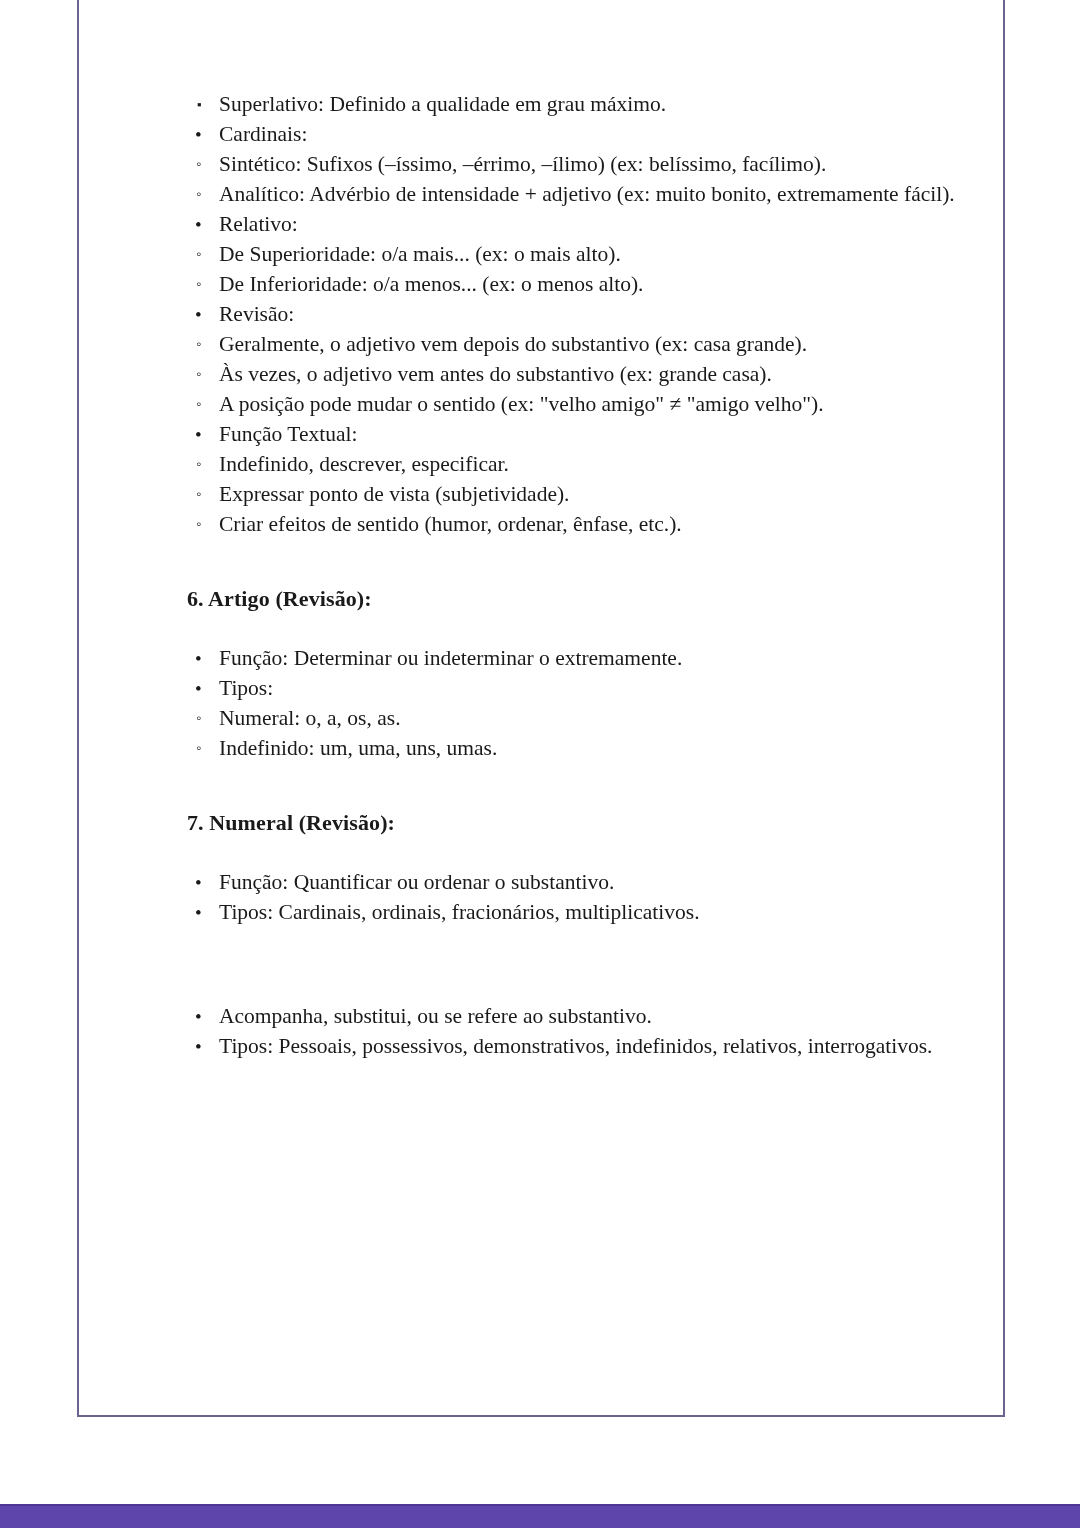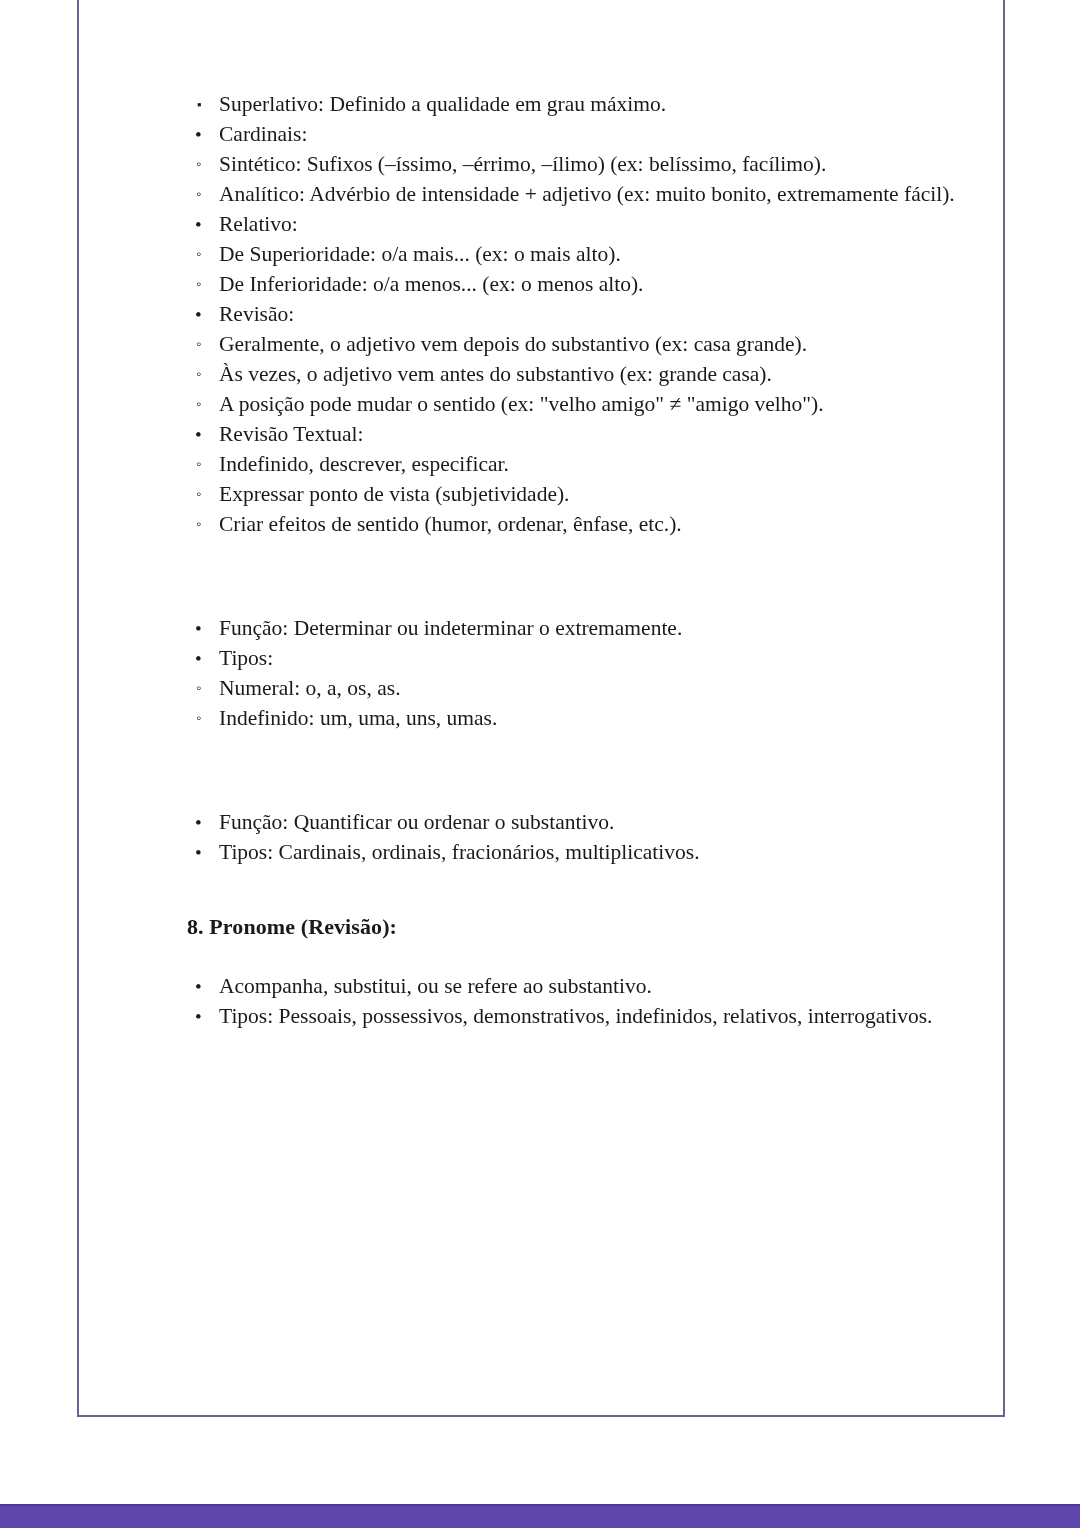--- a/index.html
+++ b/index.html
@@ -171,83 +171,84 @@
       </li>
       <li class="item">
         <span class="marker hollow">◦</span>
         <span class="txt">A posição pode mudar o sentido (ex: "velho amigo" ≠ "amigo velho").</span>
       </li>
     </ul>
 
     <ul class="lvl lvl-top">
       <li class="item">
         <span class="marker">•</span>
-        <span class="txt">Revisão Textual:</span>
+        <span class="txt">Função Textual:</span>
       </li>
     </ul>
     <ul class="lvl lvl-sub">
       <li class="item">
         <span class="marker hollow">◦</span>
         <span class="txt">Indefinido, descrever, especificar.</span>
       </li>
       <li class="item">
         <span class="marker hollow">◦</span>
         <span class="txt">Expressar ponto de vista (subjetividade).</span>
       </li>
       <li class="item">
         <span class="marker hollow">◦</span>
         <span class="txt">Criar efeitos de sentido (humor, ordenar, ênfase, etc.).</span>
+      </li>
+    </ul>
+
+    <div class="gap-before-head"></div>
+    <h2 class="section-head">6. Artigo (Revisão):</h2>
+    <div class="gap-after-head"></div>
+
+    <ul class="lvl lvl-top">
+      <li class="item">
+        <span class="marker">•</span>
+        <span class="txt">Função: Determinar ou indeterminar o extremamente.</span>
+      </li>
+      <li class="item">
+        <span class="marker">•</span>
+        <span class="txt">Tipos:</span>
+      </li>
+    </ul>
+    <ul class="lvl lvl-sub">
+      <li class="item">
+        <span class="marker hollow">◦</span>
+        <span class="txt">Numeral: o, a, os, as.</span>
+      </li>
+      <li class="item">
+        <span class="marker hollow">◦</span>
+        <span class="txt">Indefinido: um, uma, uns, umas.</span>
+      </li>
+    </ul>
+
+    <div class="gap-before-head"></div>
+    <h2 class="section-head">7. Numeral (Revisão):</h2>
+    <div class="gap-after-head"></div>
+
+    <ul class="lvl lvl-top">
+      <li class="item">
+        <span class="marker">•</span>
+        <span class="txt">Função: Quantificar ou ordenar o substantivo.</span>
+      </li>
+      <li class="item">
+        <span class="marker">•</span>
+        <span class="txt">Tipos: Cardinais, ordinais, fracionários, multiplicativos.</span>
       </li>
     </ul>
 
     <div class="gap-before-head"></div>
     <div class="gap-after-head"></div>
 
     <ul class="lvl lvl-top">
       <li class="item">
         <span class="marker">•</span>
-        <span class="txt">Função: Determinar ou indeterminar o extremamente.</span>
-      </li>
-      <li class="item">
-        <span class="marker">•</span>
-        <span class="txt">Tipos:</span>
-      </li>
-    </ul>
-    <ul class="lvl lvl-sub">
-      <li class="item">
-        <span class="marker hollow">◦</span>
-        <span class="txt">Numeral: o, a, os, as.</span>
-      </li>
-      <li class="item">
-        <span class="marker hollow">◦</span>
-        <span class="txt">Indefinido: um, uma, uns, umas.</span>
-      </li>
-    </ul>
-
-    <div class="gap-before-head"></div>
-    <div class="gap-after-head"></div>
-
-    <ul class="lvl lvl-top">
-      <li class="item">
-        <span class="marker">•</span>
-        <span class="txt">Função: Quantificar ou ordenar o substantivo.</span>
-      </li>
-      <li class="item">
-        <span class="marker">•</span>
-        <span class="txt">Tipos: Cardinais, ordinais, fracionários, multiplicativos.</span>
-      </li>
-    </ul>
-
-    <div class="gap-before-head"></div>
-    <h2 class="section-head">8. Pronome (Revisão):</h2>
-    <div class="gap-after-head"></div>
-
-    <ul class="lvl lvl-top">
-      <li class="item">
-        <span class="marker">•</span>
         <span class="txt">Acompanha, substitui, ou se refere ao substantivo.</span>
       </li>
       <li class="item">
         <span class="marker">•</span>
         <span class="txt">Tipos: Pessoais, possessivos, demonstrativos, indefinidos, relativos, interrogativos.</span>
       </li>
     </ul>
 
   </div>
 </div>

